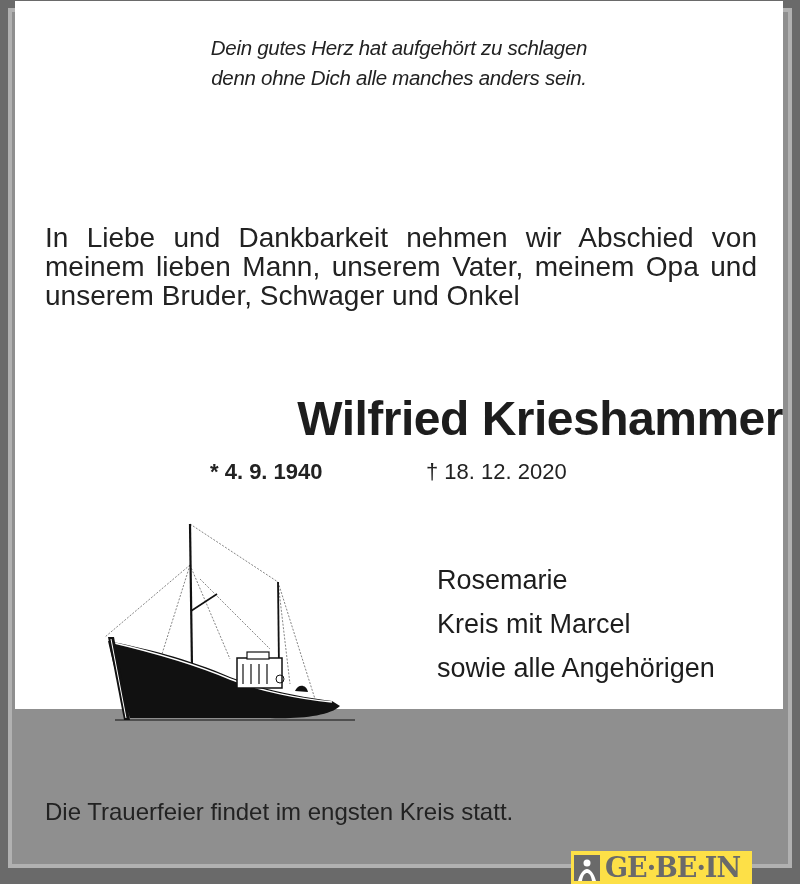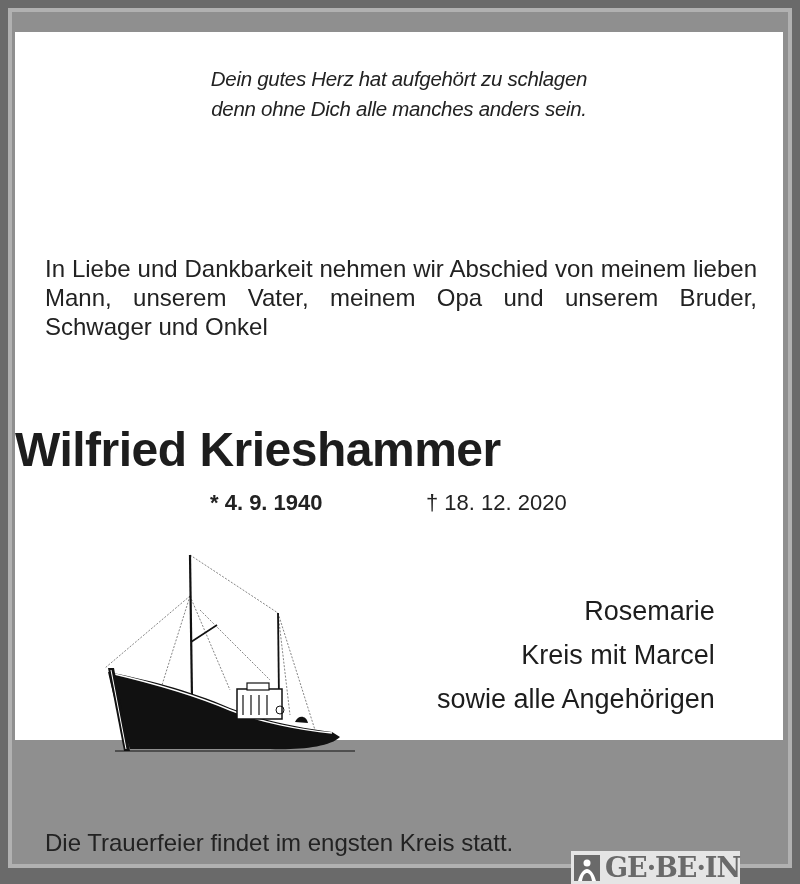--- a/index.html
+++ b/index.html
@@ -16,47 +16,47 @@
       left: 8px; top: 8px; width: 784px; height: 860px;
       background: #b1b1b1;
     }
     .frame-mid {
       position: absolute;
       left: 12px; top: 12px; width: 776px; height: 852px;
       background: #8f8f8f;
     }
     .page {
       position: absolute;
-      left: 15px; top: 32px; width: 768px; height: 708px;
+      left: 15px; top: 1px; width: 768px; height: 708px;
       background: #ffffff;
     }
     .poem {
       position: absolute;
       left: 0; right: 0; top: 32px;
       text-align: center;
       font-style: italic;
       font-size: 20.5px;
       line-height: 30px;
       letter-spacing: -0.3px;
       color: #222;
     }
     .poem div { white-space: nowrap; }
     .intro {
       position: absolute;
       left: 30px; width: 712px; top: 222px;
-      font-size: 24px;
+      font-size: 28px;
       line-height: 29px;
       text-align: justify;
       text-align-last: left;
       color: #222;
     }
     .name {
       position: absolute;
       left: 0; right: 0; top: 390px;
-      text-align: left;
+      text-align: right;
       font-weight: bold;
       font-size: 48px;
       letter-spacing: -0.5px;
       color: #1d1d1d;
     }
     .dates {
       position: absolute;
       top: 458px; left: 0; right: 0;
       font-size: 22px;
       color: #222;
@@ -67,37 +67,36 @@
       position: absolute;
       left: 85px; top: 518px;
       width: 260px; height: 205px;
     }
     .mourners {
       position: absolute;
       left: 422px; top: 557px;
       font-size: 27px;
       line-height: 44px;
       color: #1d1d1d;
-      text-align: right;
     }
     .mourners div { white-space: nowrap; }
     .footer-note {
       position: absolute;
       left: 30px; top: 797px;
       font-size: 24px;
       color: #222;
       white-space: nowrap;
     }
     .logo {
       position: absolute;
       left: 571px; top: 851px;
       height: 33px;
       display: flex; align-items: center;
-      background: #e5e5e5;
-      padding: 0 0 0 3px;
+      background: #fde047;
+      padding: 0 12px 0 3px;
     }
     .logo-mark {
       width: 26px; height: 26px;
       background: #6a6a6a;
       margin-right: 5px;
       position: relative;
     }
     .logo-text {
       font-family: "DejaVu Serif", serif;
       font-weight: bold;

